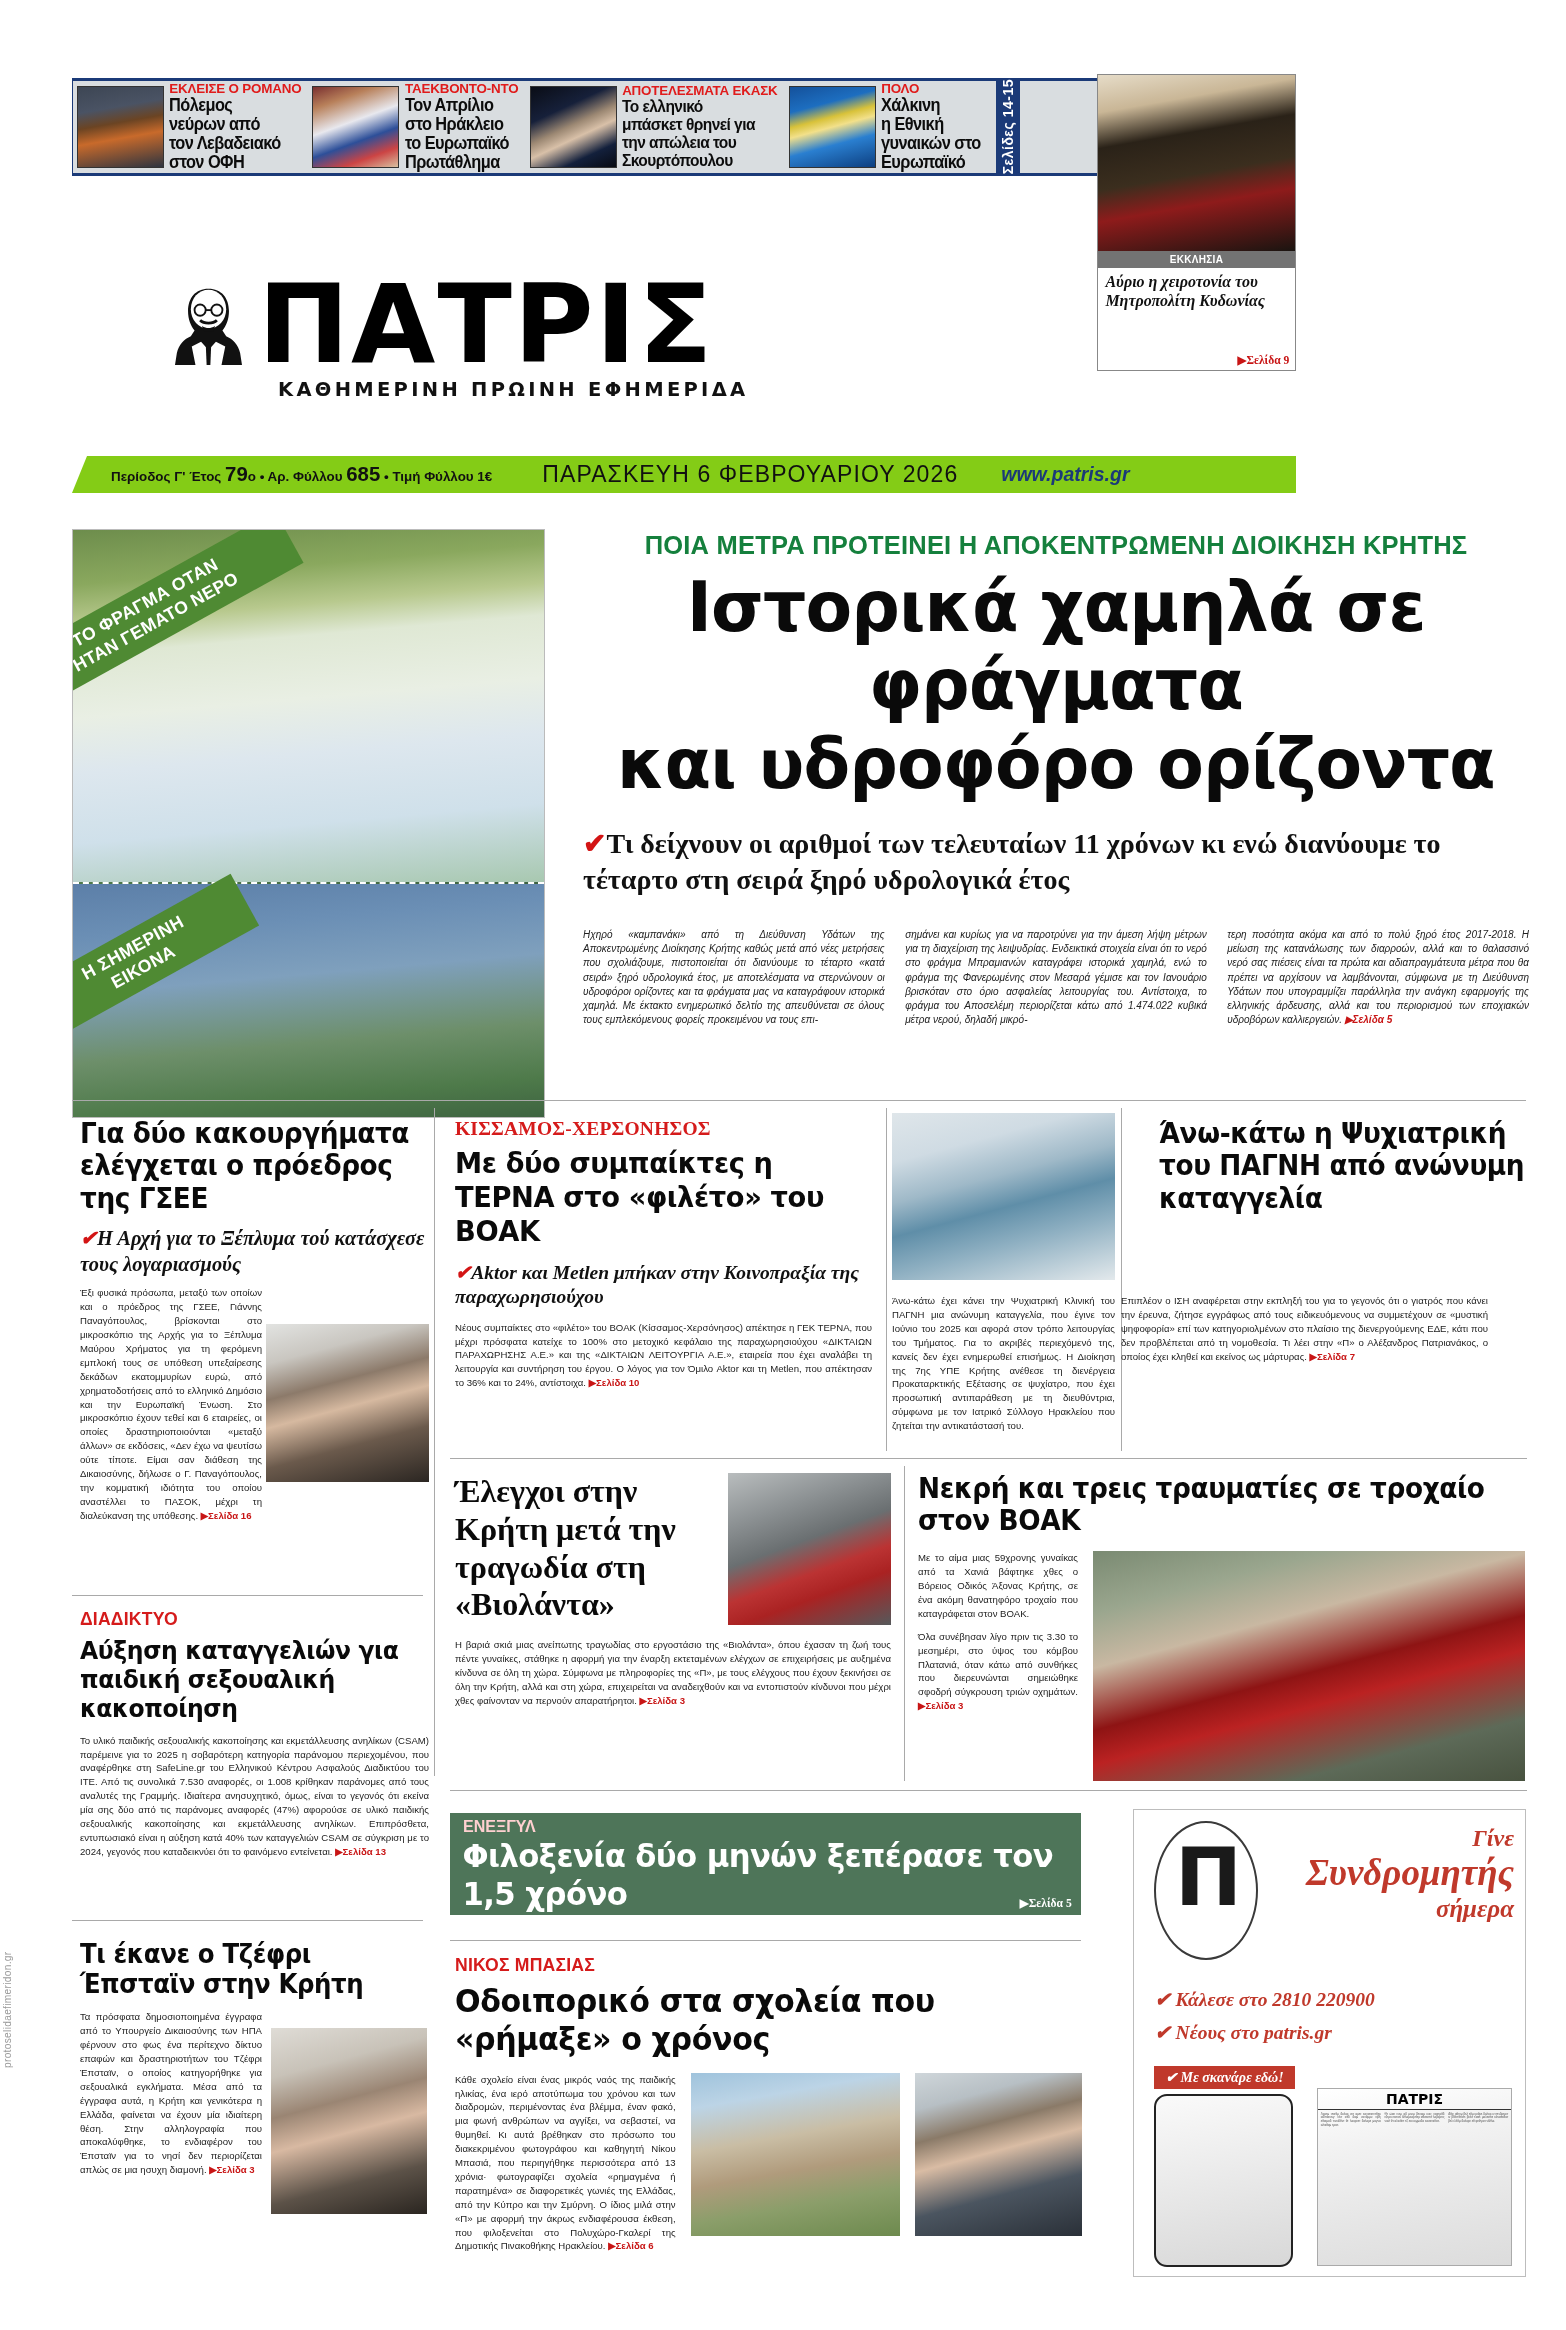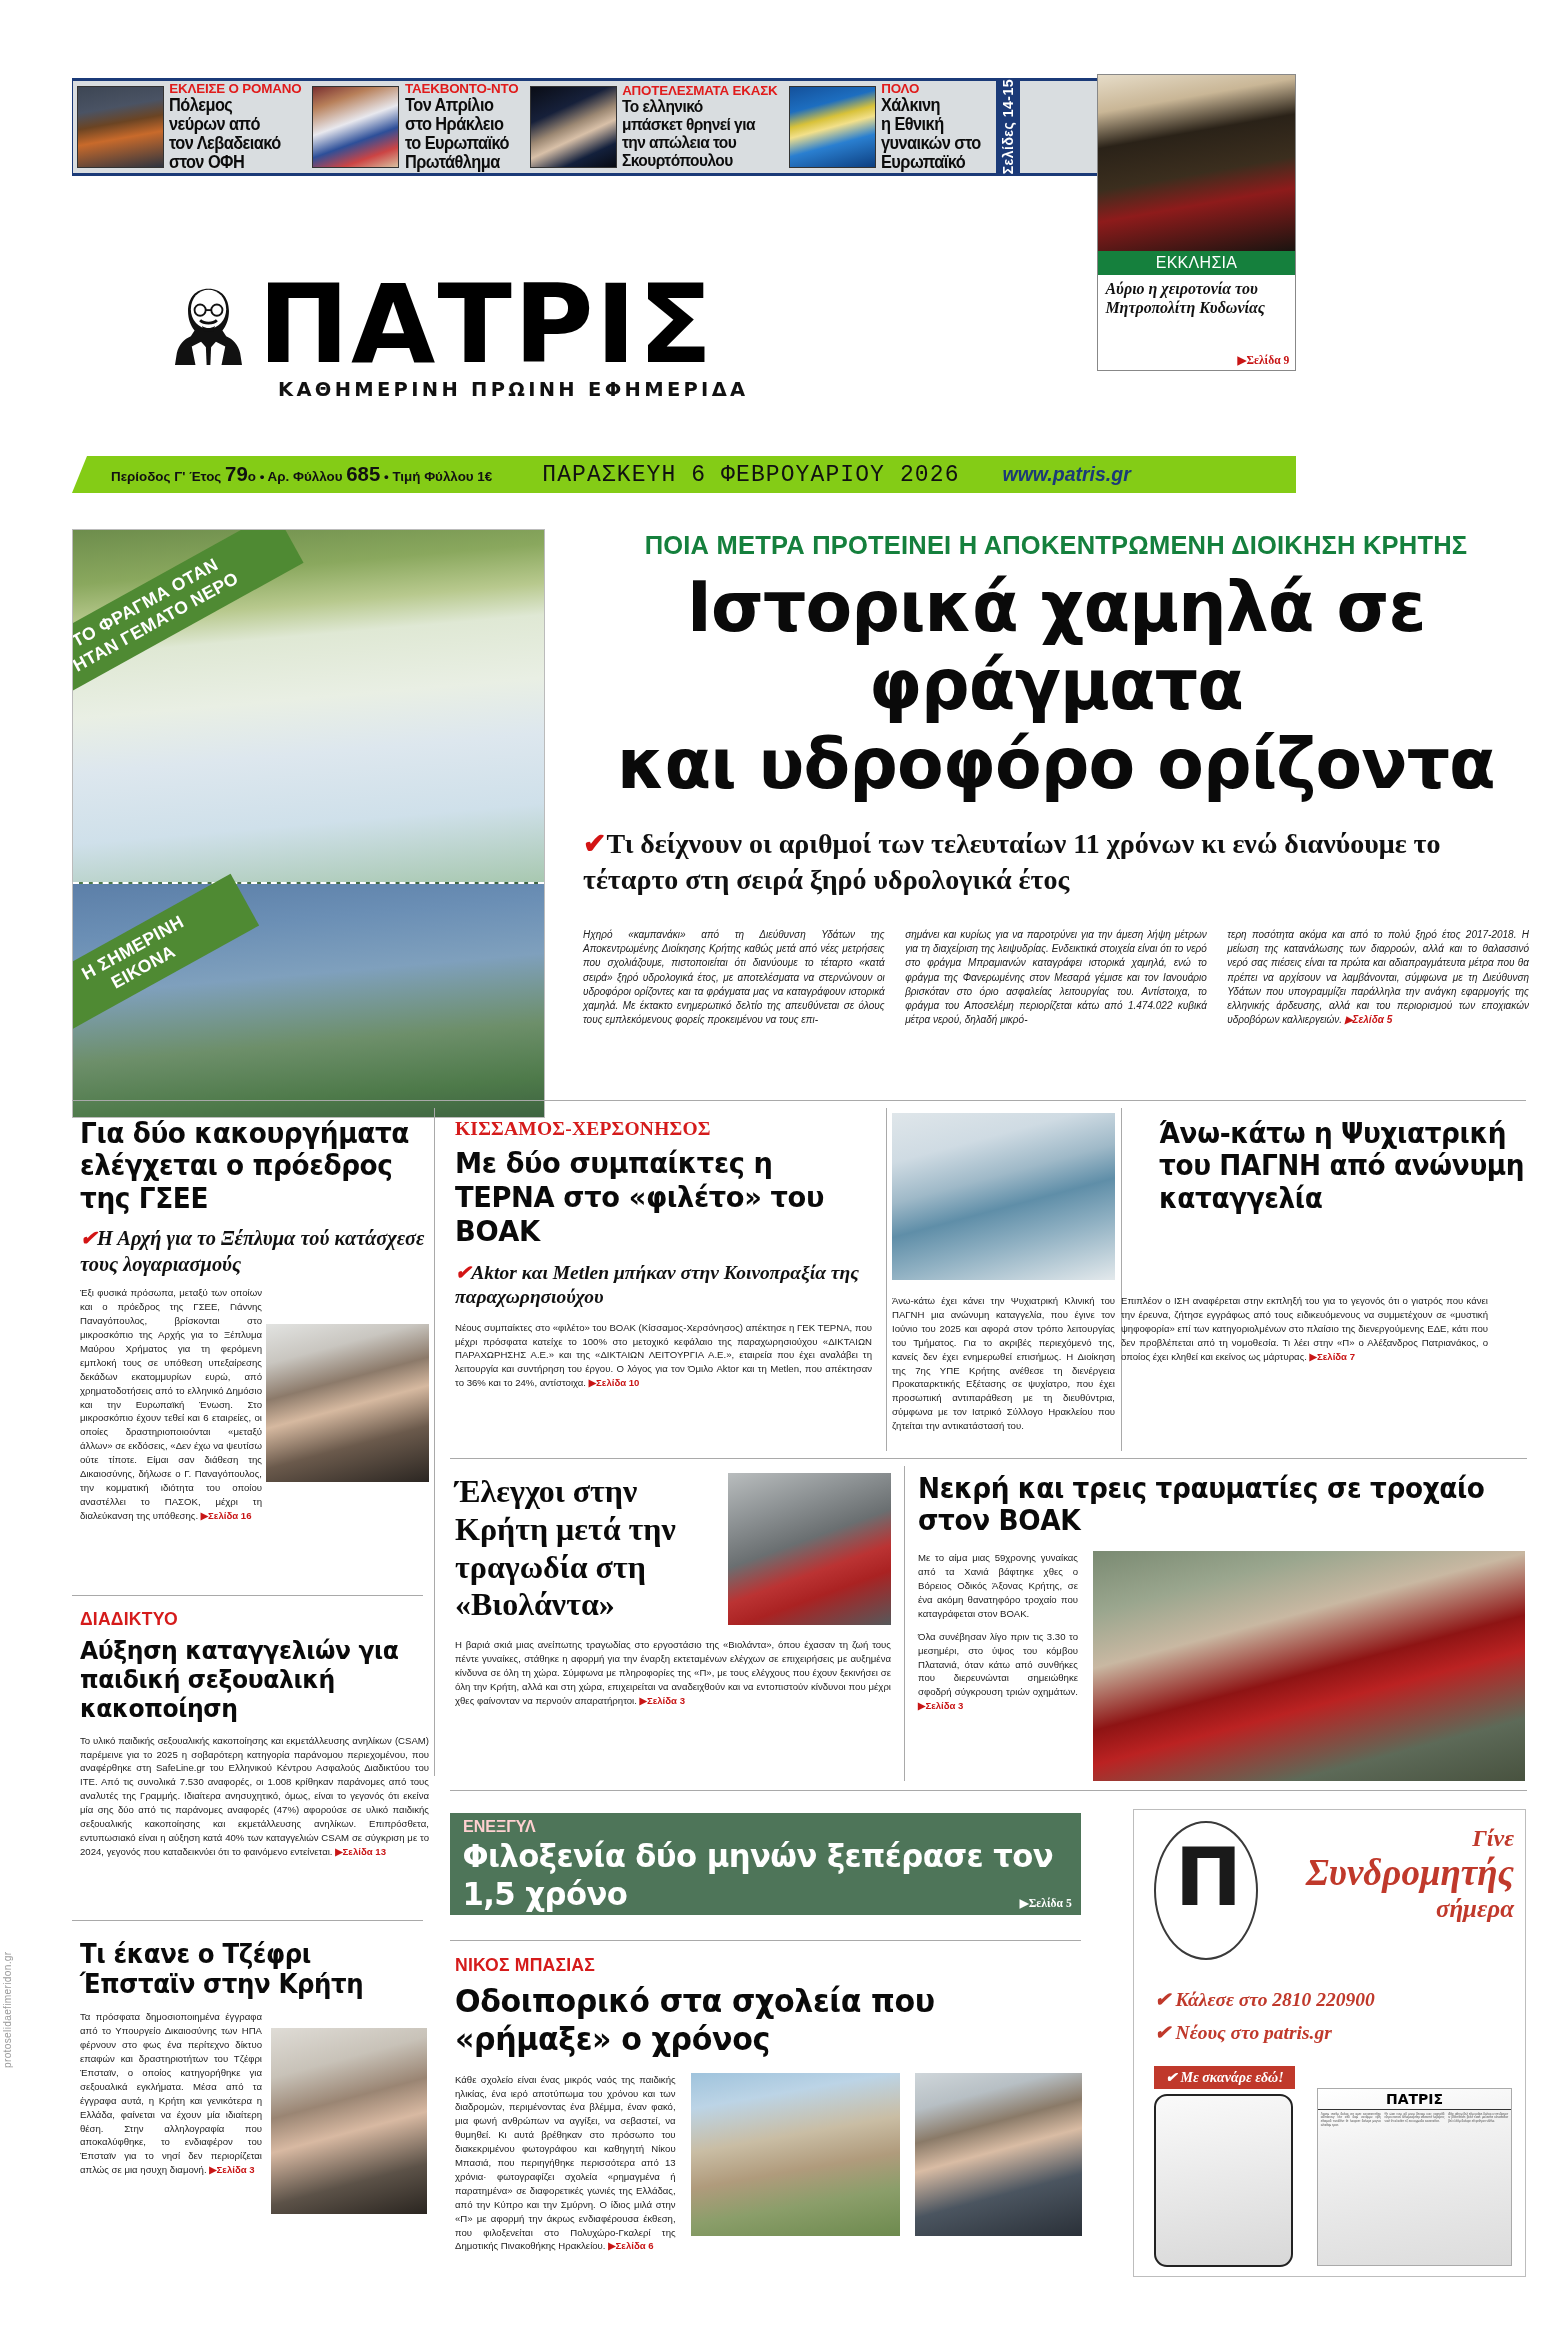--- a/index.html
+++ b/index.html
@@ -117,22 +117,22 @@
 
   
   .churchbox {
     position: absolute; right: 0; top: -204px;
     width: 199px; height: 297px;
     border: 0.9px solid #888;
     overflow: hidden;
   }
   .church-photo { width: 100%; height: 176px; }
   .church-kicker {
-    background: #15803d; color: #fff; text-align: center;
-    font-weight: normal; font-size: 16px; padding: 2.8px 0; letter-spacing: 0.3px;
+    background: #737373; color: #fff; text-align: center;
+    font-weight: bold; font-size: 10px; padding: 2.8px 0; letter-spacing: 0.3px;
   }
   .church-text {
     font-family: "Liberation Serif", serif;
     font-style: italic; font-weight: bold;
     font-size: 16px; line-height: 1.18; padding: 5.6px 7.4px 0; color: #111;
   }
   .church-page {
     position: absolute; right: 5.6px; bottom: 2.8px;
     color: #c81515; font-weight: bold; font-size: 11.6px;
     font-family: "Liberation Serif", serif;
@@ -146,21 +146,21 @@
     clip-path: polygon(15px 0, 1224px 0, 1224px 37px, 0 37px);
     display: flex; align-items: center;
   }
   .ib-left {
     font-size: 13.4px; font-weight: bold; color: #111;
     margin-left: 39px; white-space: nowrap;
     font-family: "Liberation Sans", sans-serif;
   }
   .ib-left .big { font-size: 20.4px; }
   .ib-date {
-    font-family: Liberation Mono, monospace;
+    font-family: Liberation Sans, sans-serif;
     font-size: 23px; letter-spacing: 1.1px; color: #111;
     margin-left: 50px; white-space: nowrap;
   }
   .ib-site {
     margin-left: 43px; color: #1b3a78; font-weight: bold;
     font-size: 19.5px; font-style: italic;
   }
 
   
   .lead-photo {

